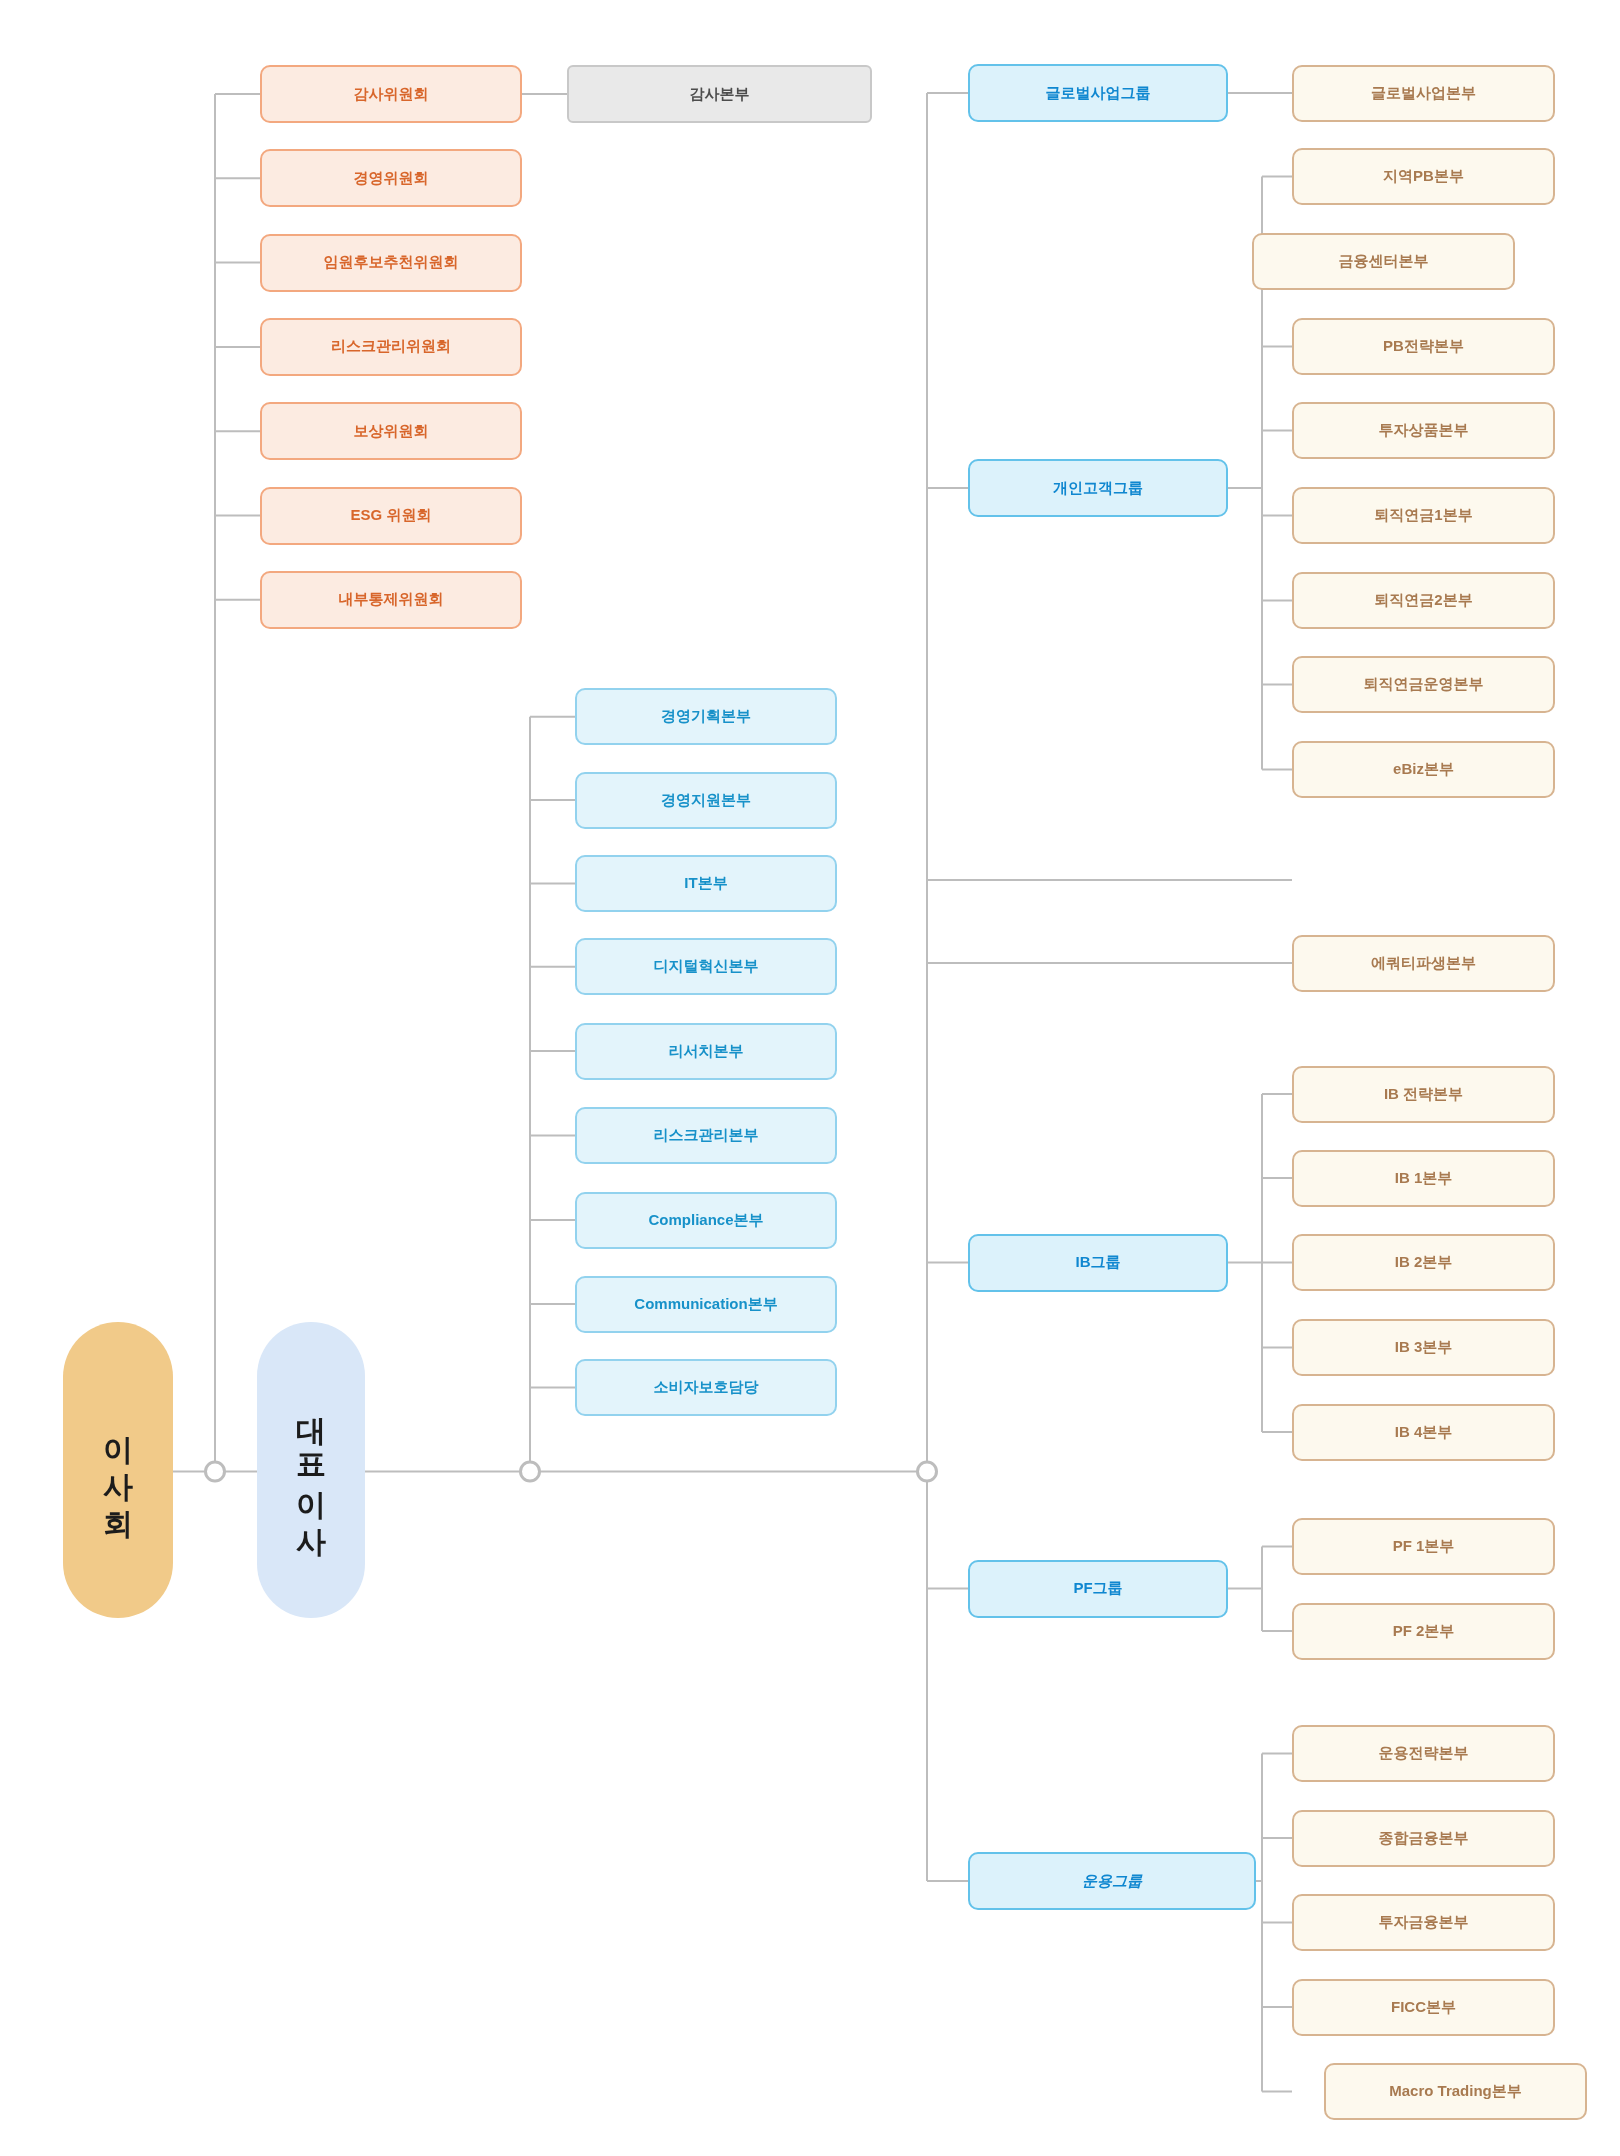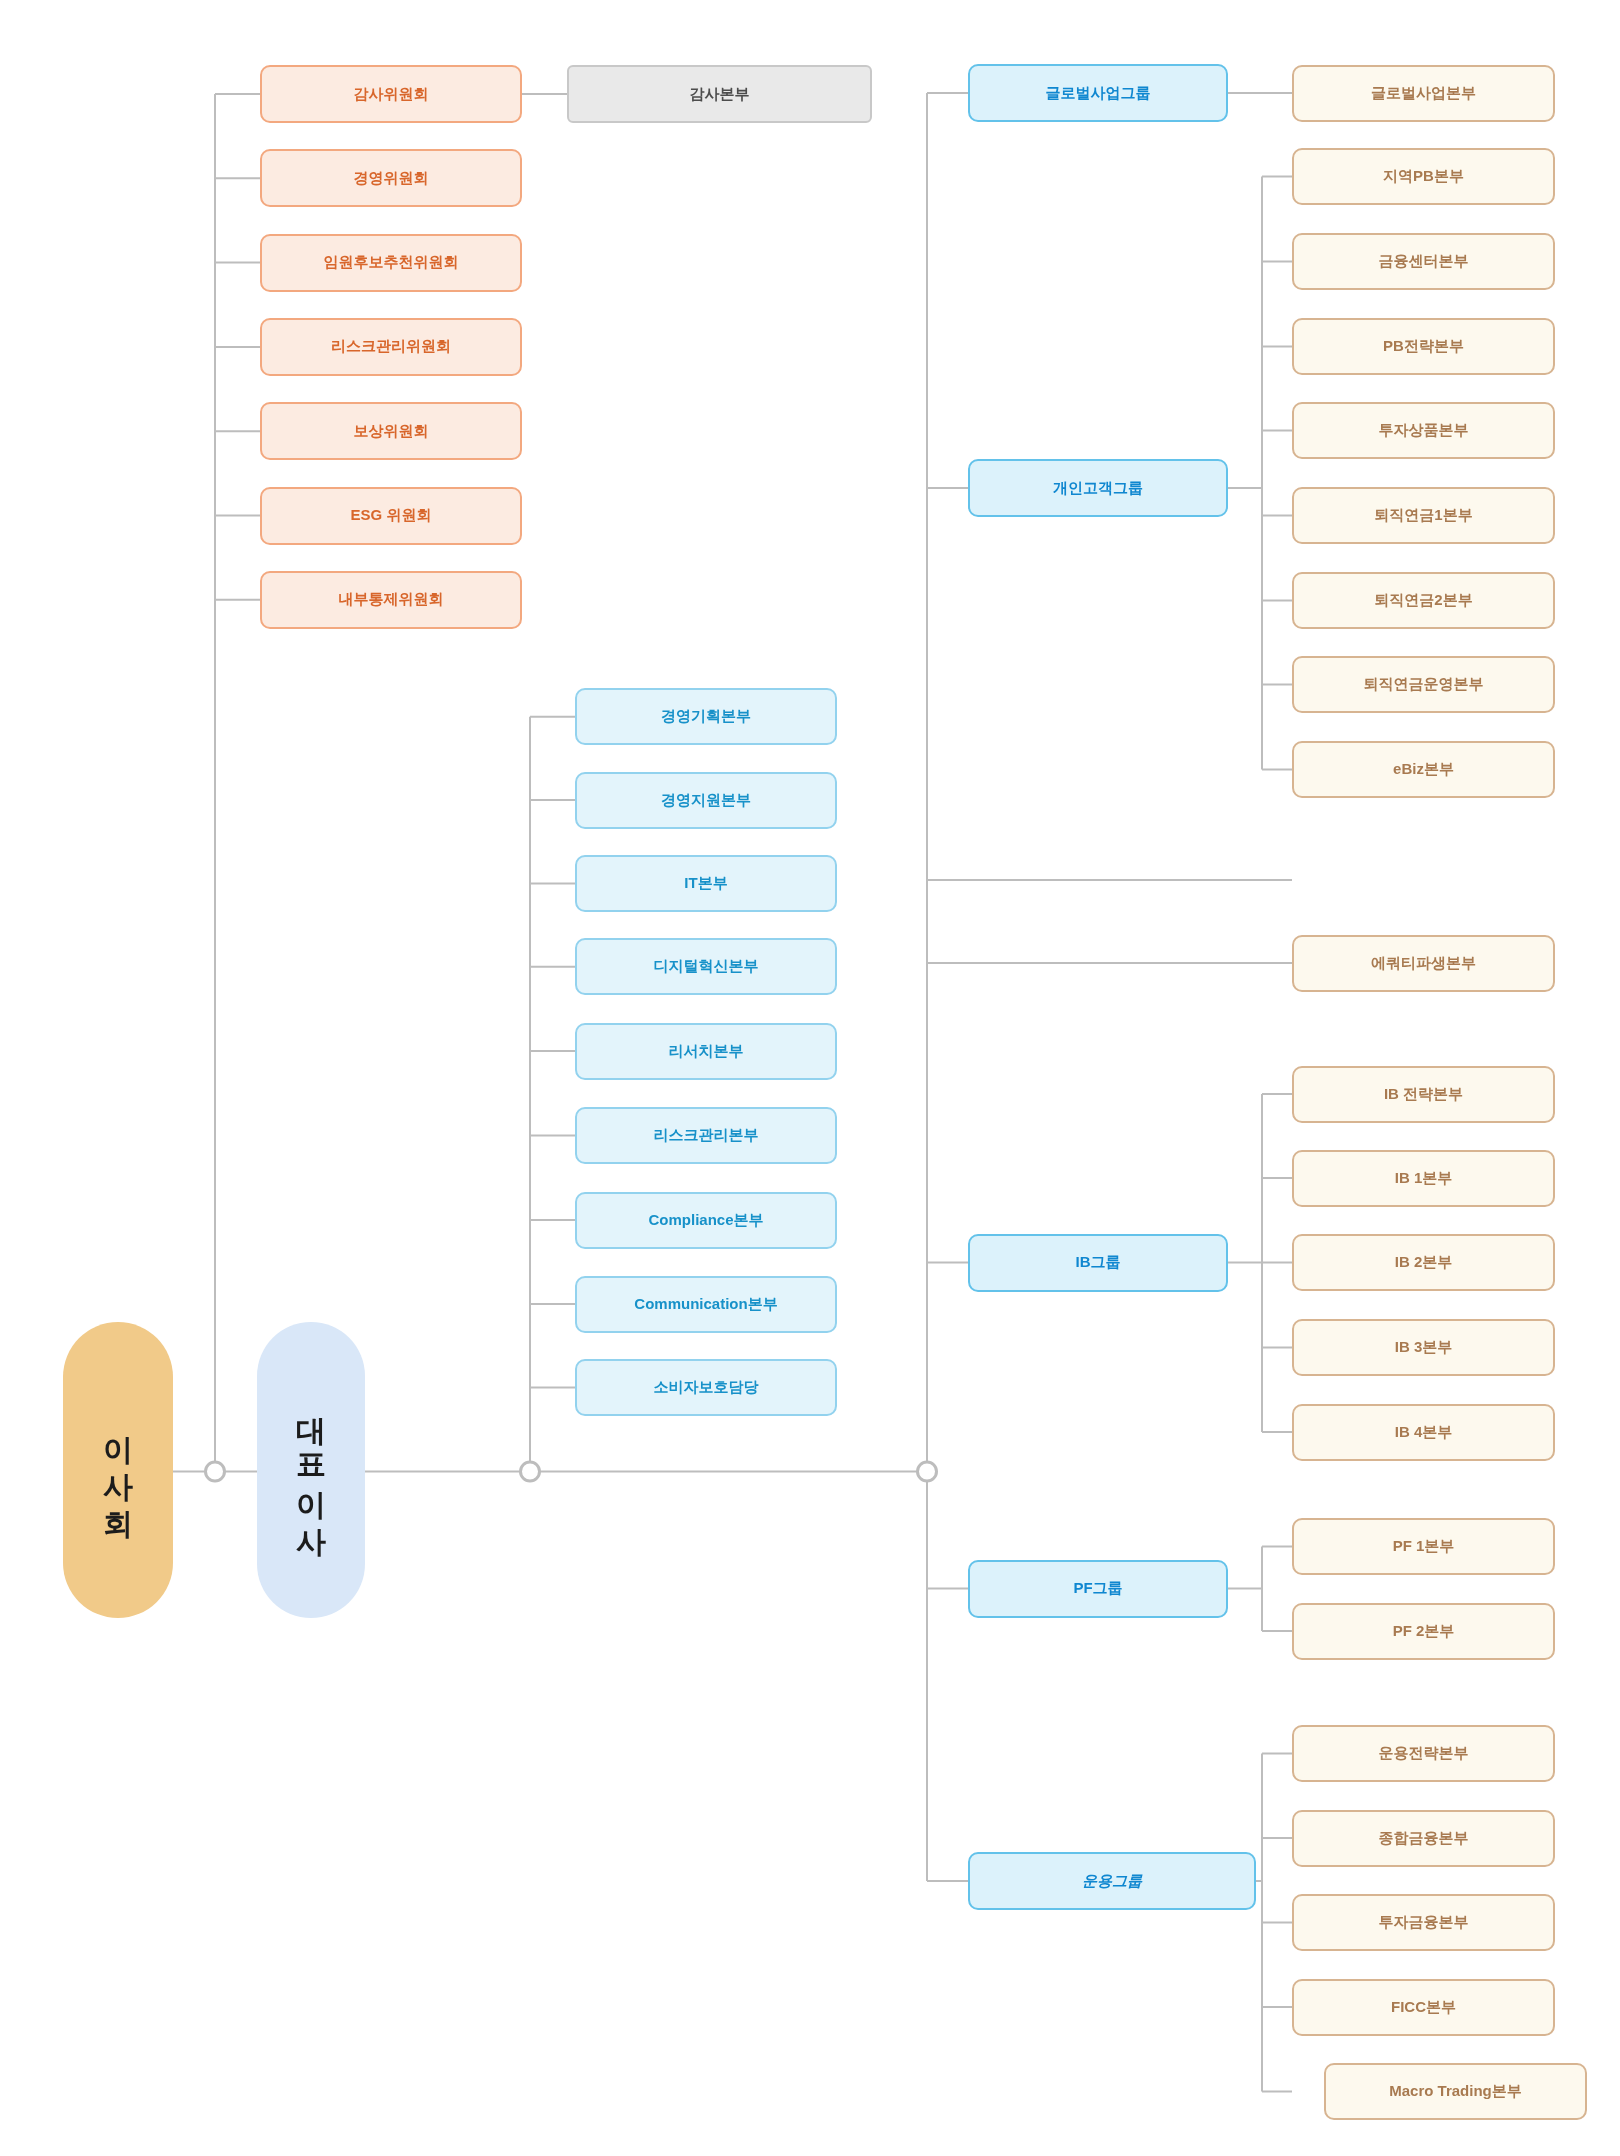--- a/index.html
+++ b/index.html
@@ -45,21 +45,21 @@
     <div class="node box mid" style="left: 575px; top: 938.2px; width: 262px; height: 57px;">디지털혁신본부</div>
     <div class="node box mid" style="left: 575px; top: 1022.5px; width: 262px; height: 57px;">리서치본부</div>
     <div class="node box mid" style="left: 575px; top: 1107px; width: 262px; height: 57px;">리스크관리본부</div>
     <div class="node box mid" style="left: 575px; top: 1191.5px; width: 262px; height: 57px;">Compliance본부</div>
     <div class="node box mid" style="left: 575px; top: 1275.5px; width: 262px; height: 57px;">Communication본부</div>
     <div class="node box mid" style="left: 575px; top: 1359px; width: 262px; height: 57px;">소비자보호담당</div>
     <div class="node box group" style="left: 968px; top: 64px; width: 260px; height: 58px;">글로벌사업그룹</div>
     <div class="node box child" style="left: 1292px; top: 64.5px; width: 263px; height: 57px;">글로벌사업본부</div>
     <div class="node box group" style="left: 968px; top: 459px; width: 260px; height: 58px;">개인고객그룹</div>
     <div class="node box child" style="left: 1292px; top: 148px; width: 263px; height: 57px;">지역PB본부</div>
-    <div class="node box child" style="left: 1292px; top: 233px; width: 263px; height: 57px;">금융센터본부</div>
+    <div class="node box child" style="left: 1252px; top: 233px; width: 263px; height: 57px;">금융센터본부</div>
     <div class="node box child" style="left: 1292px; top: 318px; width: 263px; height: 57px;">PB전략본부</div>
     <div class="node box child" style="left: 1292px; top: 402px; width: 263px; height: 57px;">투자상품본부</div>
     <div class="node box child" style="left: 1292px; top: 487px; width: 263px; height: 57px;">퇴직연금1본부</div>
     <div class="node box child" style="left: 1292px; top: 572px; width: 263px; height: 57px;">퇴직연금2본부</div>
     <div class="node box child" style="left: 1292px; top: 656px; width: 263px; height: 57px;">퇴직연금운영본부</div>
     <div class="node box child" style="left: 1292px; top: 741px; width: 263px; height: 57px;">eBiz본부</div>
     <div class="node box group" style="left: 968px; top: 1233.5px; width: 260px; height: 58px;">IB그룹</div>
     <div class="node box child" style="left: 1292px; top: 1065.5px; width: 263px; height: 57px;">IB 전략본부</div>
     <div class="node box child" style="left: 1292px; top: 1149.5px; width: 263px; height: 57px;">IB 1본부</div>
     <div class="node box child" style="left: 1292px; top: 1234px; width: 263px; height: 57px;">IB 2본부</div>

